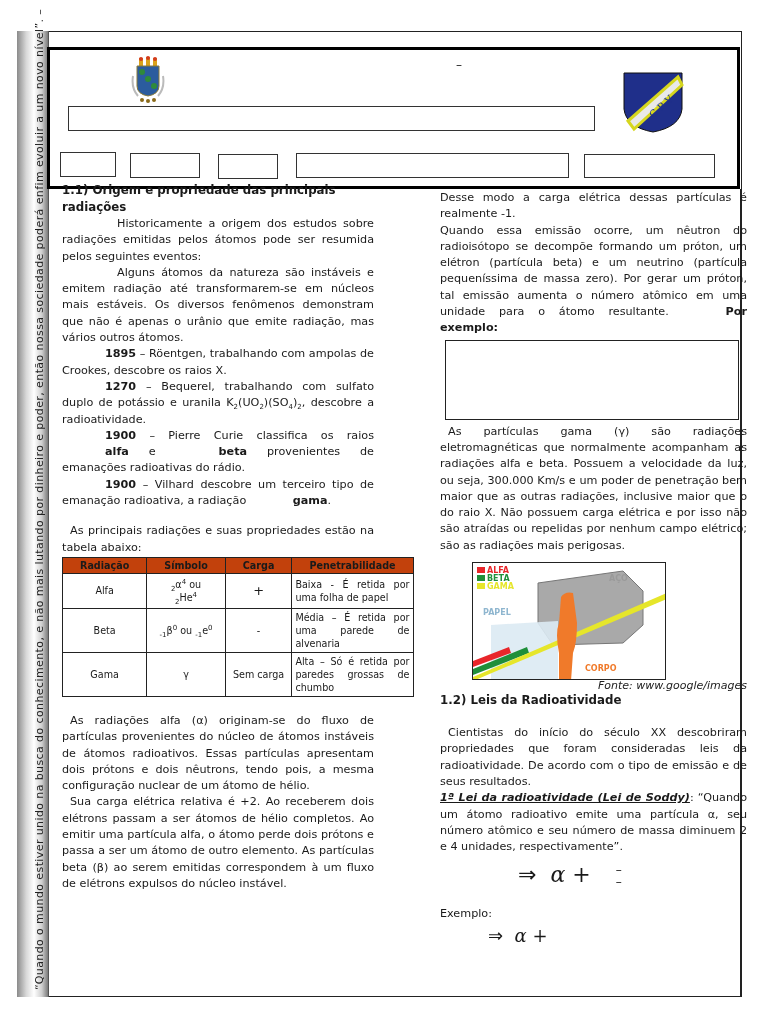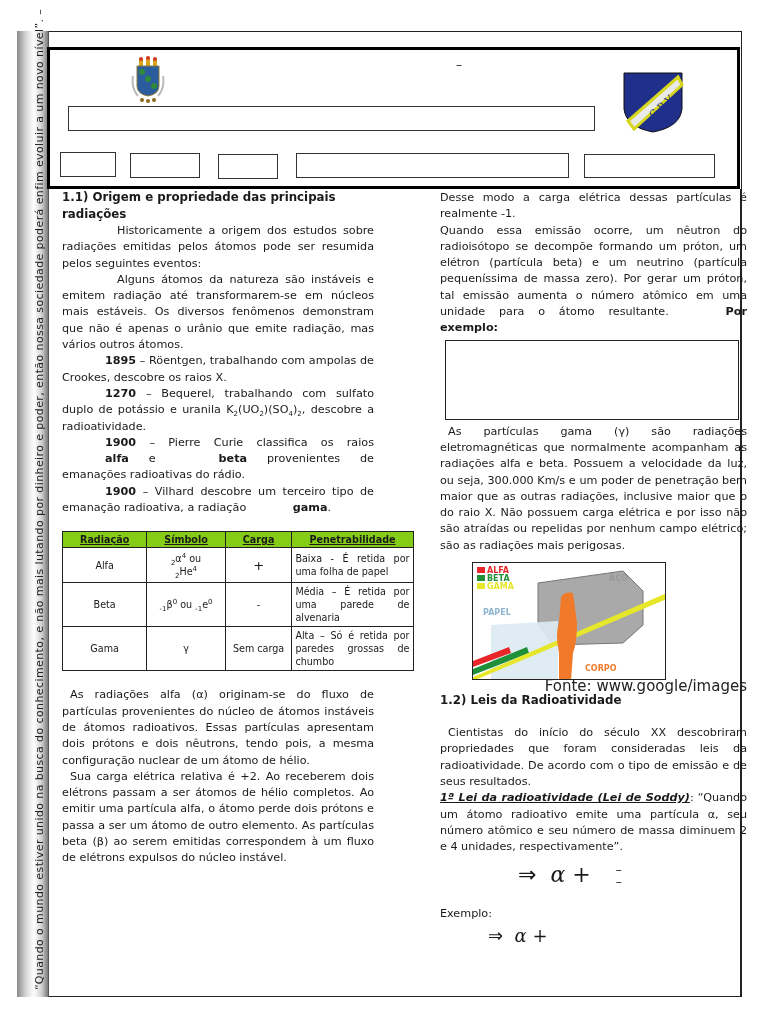--- a/index.html
+++ b/index.html
@@ -21,40 +21,40 @@
   .f-title { left: 68px; top: 106px; width: 527px; height: 25px; }
   .f-a { left: 60px; top: 152px; width: 56px; height: 25px; }
   .f-b { left: 130px; top: 153px; width: 70px; height: 25px; }
   .f-c { left: 218px; top: 154px; width: 60px; height: 25px; }
   .f-d { left: 296px; top: 153px; width: 273px; height: 25px; }
   .f-e { left: 584px; top: 154px; width: 131px; height: 24px; }
 
   .col-divider { position: absolute; left: 740px; top: 189px; width: 1px; height: 807px; background: #222; }
 
   .col { position: absolute; font-size: 11.2px; line-height: 16.3px; text-align: justify; }
-  .col-left { left: 62px; top: 189px; width: 312px; }
+  .col-left { left: 62px; top: 182px; width: 312px; }
   .col-right { left: 440px; top: 190px; width: 307px; }
   .col p { margin: 0; }
   .h-sec { font-weight: bold; font-size: 11.8px; line-height: 17px; text-align: left; }
   .ind1 { text-indent: 55px; }
   .ind2 { text-indent: 8px; }
   b { font-weight: bold; padding-left: 43px; }
   sub, sup { font-size: 7px; line-height: 0; }
   .gap { height: 14px; }
 
   table.rad { border-collapse: collapse; width: 310px; font-size: 9.6px; line-height: 13px; margin-top: 1px; }
-  table.rad th { background: #84cc16; font-weight: bold; border: 1px solid #222; padding: 1px 17px; text-align: center; text-decoration: underline; }
+  table.rad th { background: #c2410c; font-weight: bold; border: 1px solid #222; padding: 1px 17px; text-align: center; }
   table.rad td { border: 1px solid #222; padding: 1px 3px; vertical-align: middle; }
   table.rad td.c { text-align: center; }
   table.rad td.j { text-align: justify; }
 
   .example-box { width: 294px; height: 80px; border: 1px solid #222; margin: 3px 0 4px 5px; }
 
   .fig { margin: 8px 0 0 32px; width: 194px; height: 118px; border: 1px solid #222; position: relative; overflow: hidden; background: #fff; }
-  .fig-caption { text-align: right; font-size: 15px; line-height: 12px; color: #222; margin-right: -4px; }
+  .fig-caption { text-align: right; font-size: 11px; line-height: 12px; color: #222; margin-right: -4px; font-style: italic; }
 
   .law-title { font-weight: bold; font-style: italic; text-decoration: underline; }
   .eq { font-family: "DejaVu Serif", serif; font-style: italic; font-size: 22px; line-height: 32px; }
   .eq .arr { font-style: normal; font-family: "DejaVu Sans", sans-serif; font-size: 22px; }
   .eq1 { padding-left: 78px; margin-top: 4px; }
   .eq2 { padding-left: 48px; font-size: 18px; line-height: 26px; }
   .eq2 .arr { font-size: 18px; }
   .minus-stack { display: inline-block; font-style: normal; font-size: 12px; line-height: 12px; vertical-align: middle; margin-left: 18px; }
 </style>
 </head>
@@ -103,20 +103,21 @@
   <p class="h-sec">1.1) Origem e propriedade das principais radiações</p>
   <p class="ind1">Historicamente a origem dos estudos sobre radiações emitidas pelos átomos pode ser resumida pelos seguintes eventos:</p>
   <p class="ind1">Alguns átomos da natureza são instáveis e emitem radiação até transformarem-se em núcleos mais estáveis.  Os diversos fenômenos demonstram que não é apenas o urânio que emite radiação, mas vários outros átomos.</p>
 
   <p><b>1895</b><span> – Röentgen, trabalhando com ampolas de Crookes, descobre os raios X.</span></p>
   <p><b>1270</b><span> – Bequerel, trabalhando com sulfato duplo de potássio e uranila K</span><sub>2</sub><span>(UO</span><sub>2</sub><span>)(SO</span><sub>4</sub><span>)</span><sub>2</sub><span>, descobre a radioatividade.</span></p>
   <p><b>1900</b><span> – Pierre Curie classifica os raios </span><b>alfa</b><span> e </span><b>beta</b><span> provenientes de emanações radioativas do rádio.</span></p>
   <p><b>1900</b><span> – Vilhard descobre um terceiro tipo de emanação radioativa, a radiação </span><b>gama</b><span>.</span></p>
 
   <div class="gap"></div>
+  <p class="ind2">As principais radiações e suas propriedades estão na tabela abaixo:</p>
 
   <table class="rad">
     <thead>
       <tr>
         <th style="width:58px">Radiação</th>
         <th style="width:70px">Símbolo</th>
         <th style="width:44px">Carga</th>
         <th>Penetrabilidade</th>
       </tr>
     </thead>

